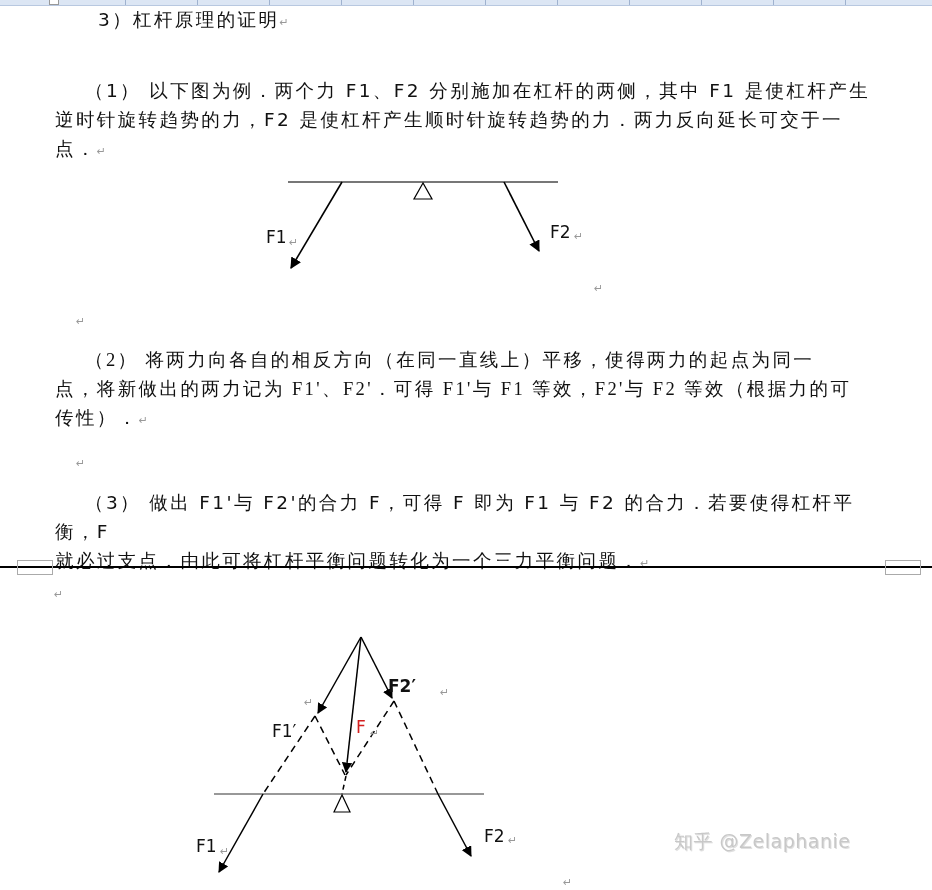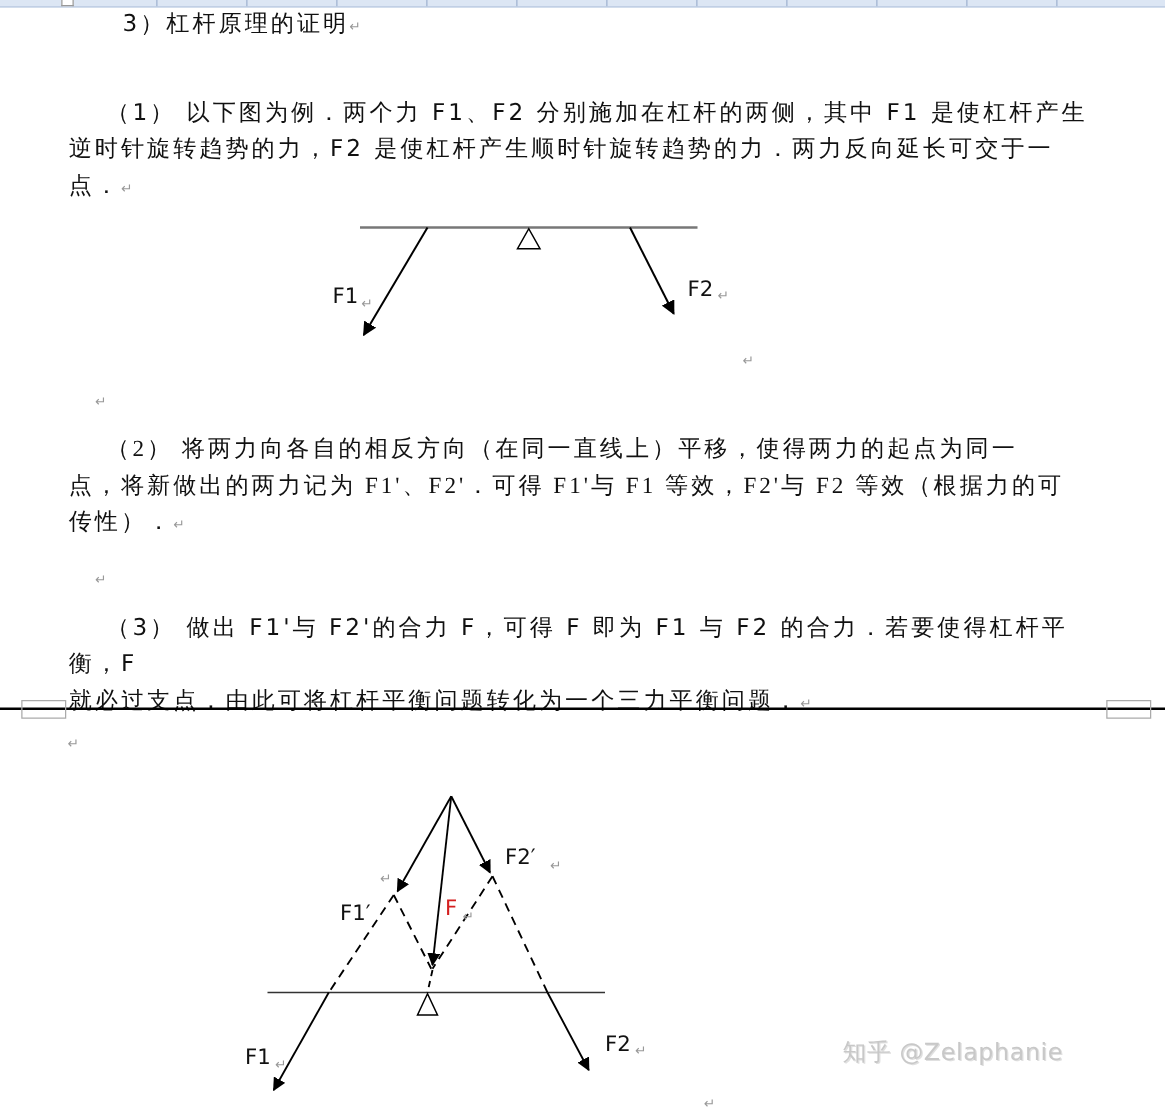--- a/index.html
+++ b/index.html
@@ -106,21 +106,21 @@
 </svg>
 
 <span class="lbl" style="position:absolute; left:266px; top:227px;">F1</span>
 <span class="ret-alone" style="left:289px; top:236px;">↵</span>
 <span class="lbl" style="position:absolute; left:550px; top:222px;">F2</span>
 <span class="ret-alone" style="left:574px; top:230px;">↵</span>
 <span class="ret-alone" style="left:594px; top:282px;">↵</span>
 
 <span class="lbl" style="position:absolute; left:272px; top:721px;">F1′</span>
 <span class="ret-alone" style="left:304px; top:696px;">↵</span>
-<span class="lbl" style="position:absolute; left:404px; top:676px;">F2′</span>
+<span class="lbl" style="position:absolute; left:388px; top:676px;font-weight:bold;">F2′</span>
 <span class="ret-alone" style="left:440px; top:686px;">↵</span>
 <span class="lbl" style="position:absolute; left:356px; top:717px; color:#d42020;">F</span>
 <span class="ret-alone" style="left:370px; top:727px;">↵</span>
 <span class="lbl" style="position:absolute; left:196px; top:836px;">F1</span>
 <span class="ret-alone" style="left:220px; top:845px;">↵</span>
 <span class="lbl" style="position:absolute; left:484px; top:826px;">F2</span>
 <span class="ret-alone" style="left:508px; top:834px;">↵</span>
 <span class="ret-alone" style="left:563px; top:876px;">↵</span>
 
 <div class="watermark">知乎 @Zelaphanie</div>

